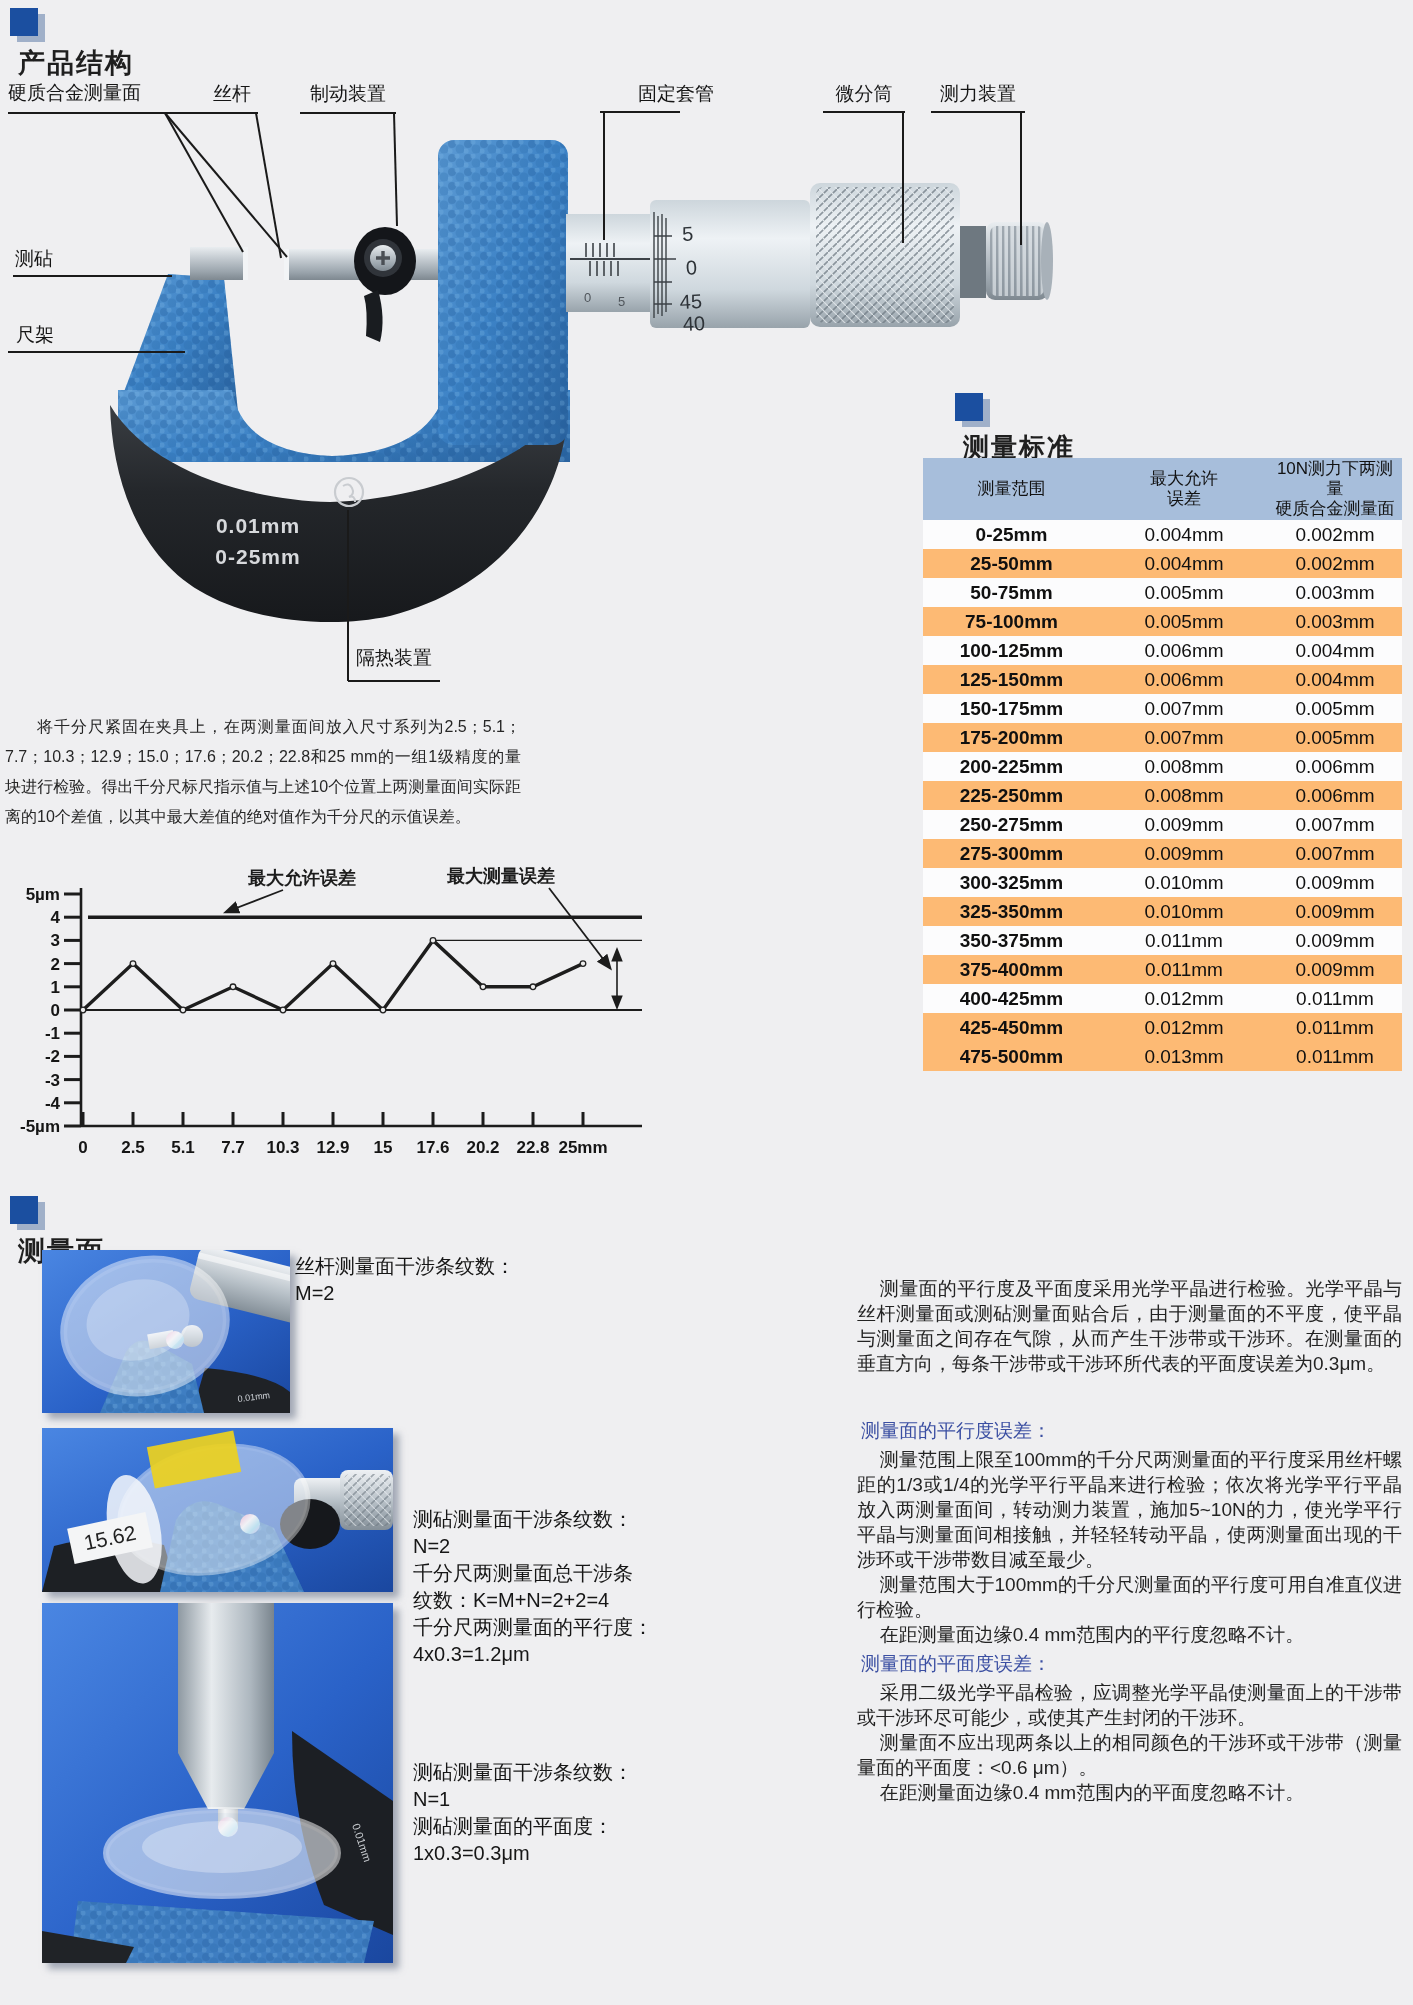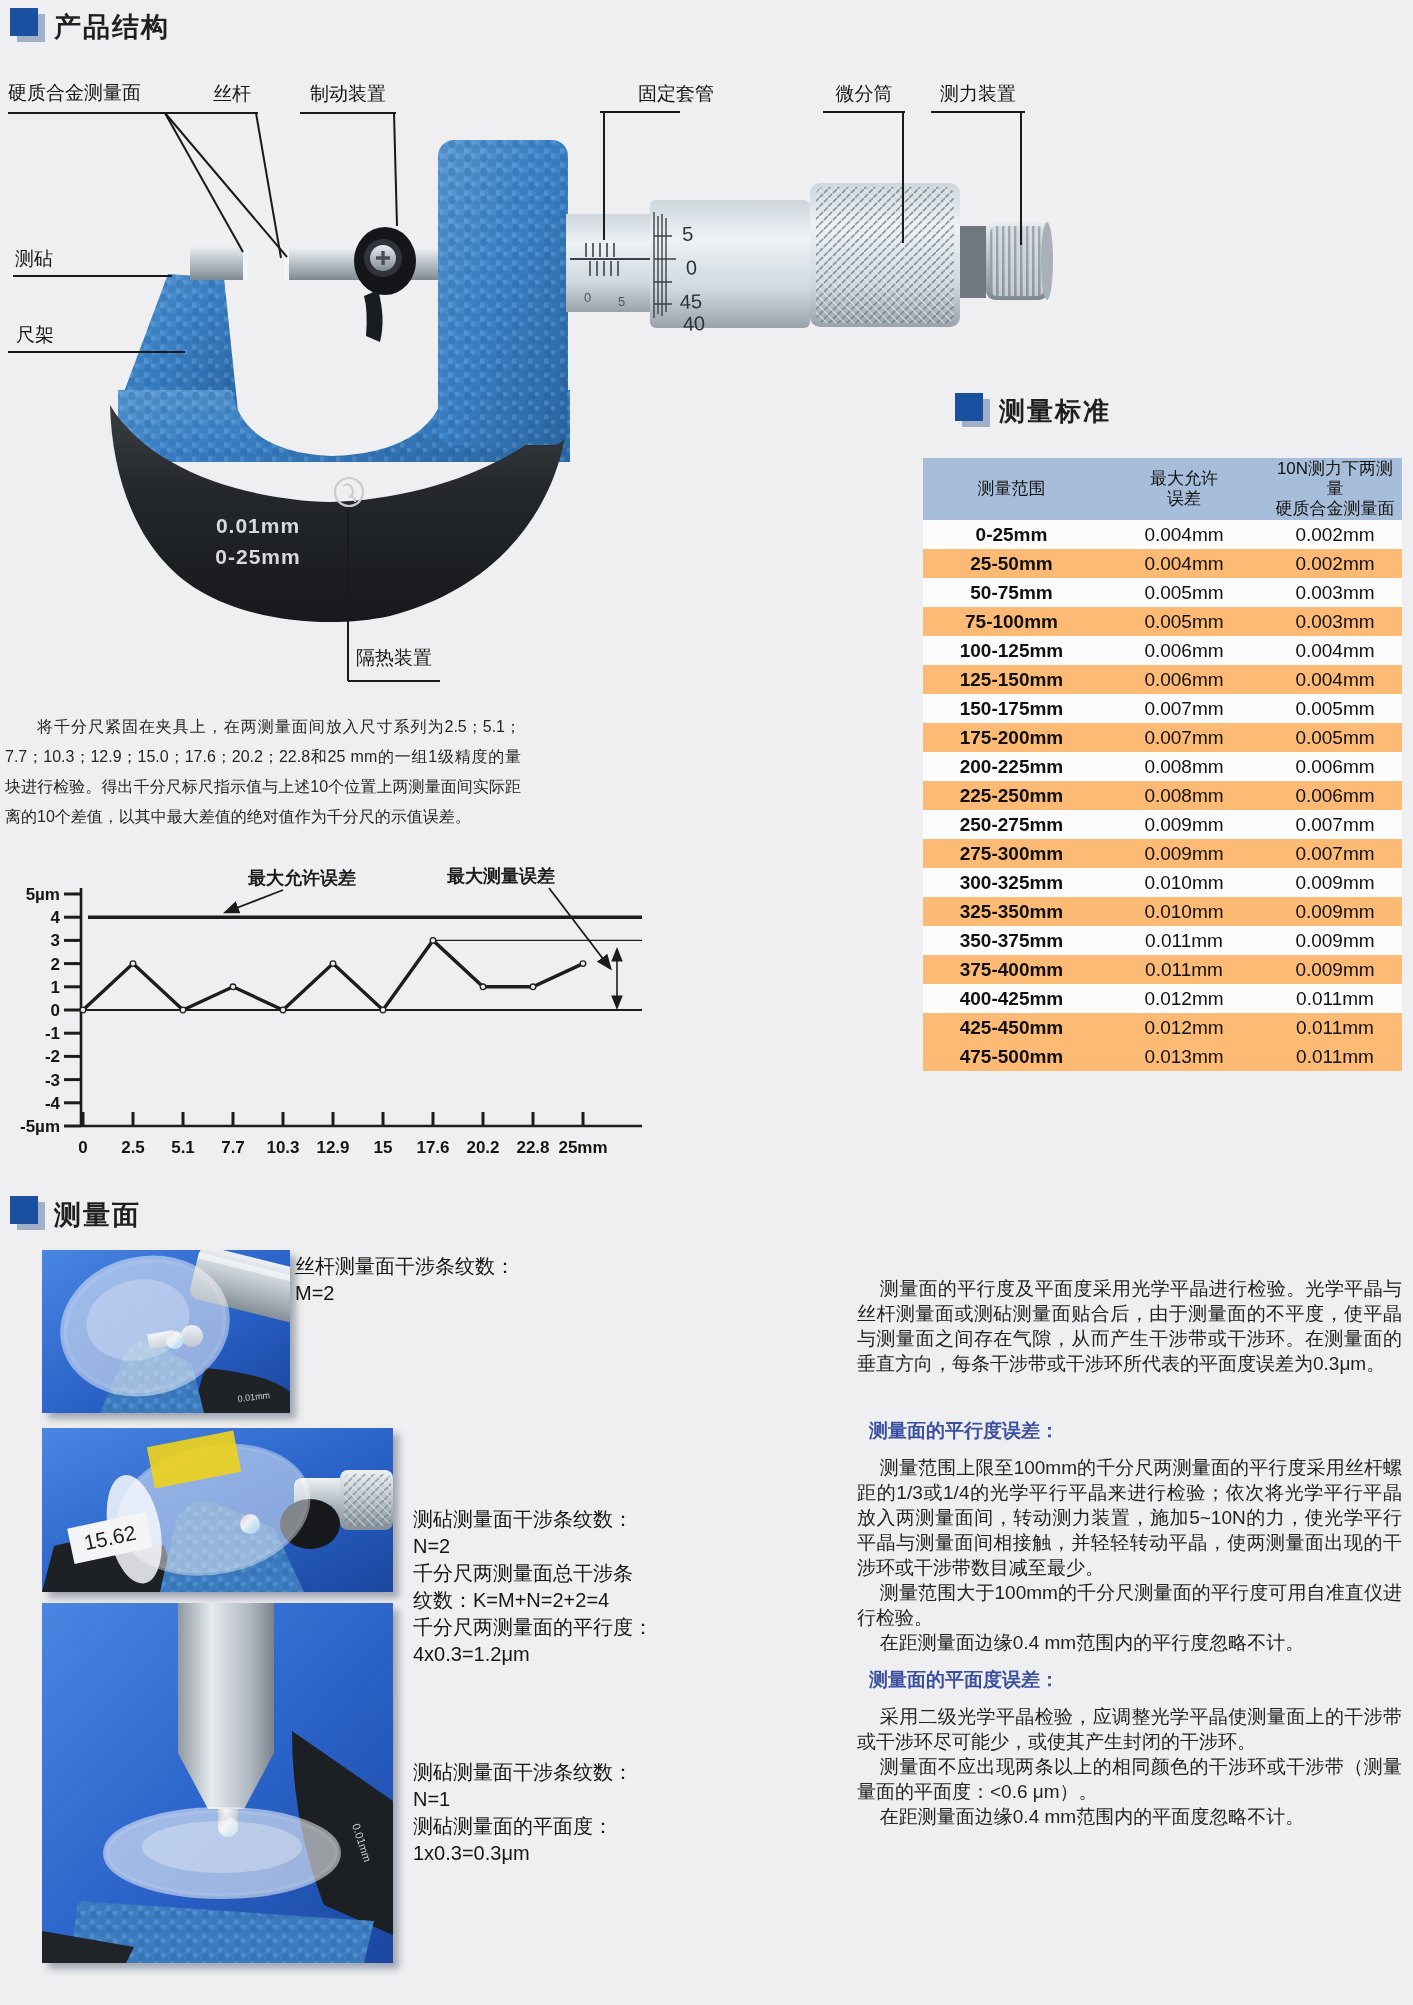--- a/index.html
+++ b/index.html
@@ -4,21 +4,21 @@
 <style>
   html,body{margin:0;padding:0;}
   body{
     width:1413px;height:2005px;position:relative;overflow:hidden;
     background:#efeff1;
     font-family:"Liberation Sans","DejaVu Sans",sans-serif;
     color:#1a1a1a;
   }
   .abs{position:absolute;}
   
-  .sec-title{position:absolute;display:flex;align-items:flex-start;}
+  .sec-title{position:absolute;display:flex;align-items:flex-start;flex-direction:column;}
   .sq-wrap{position:relative;width:36px;height:36px;flex:0 0 36px;}
   .sq-shadow{position:absolute;left:7px;top:6px;width:28px;height:28px;background:#a0b0c9;}
   .sq-main{position:absolute;left:0;top:0;width:28px;height:28px;background:#1b4fa0;}
   .sec-title-text{font-size:27px;font-weight:bold;color:#1f1f1f;margin-left:8px;margin-top:1px;letter-spacing:2px;}
   
   .dlabel{position:absolute;font-size:19px;color:#151515;white-space:nowrap;}
   .dlabel.ctr{text-align:center;}
   
   .para{position:absolute;text-align:justify;color:#262626;}
   #intro-para{left:5px;top:712px;width:516px;font-size:16px;line-height:30px;text-indent:2em;}
@@ -33,21 +33,21 @@
   
   #error-chart{position:absolute;left:0;top:850px;width:660px;height:340px;}
   #error-chart text{font-family:"Liberation Sans","DejaVu Sans",sans-serif;}
   .chart-ann{font-size:18px;font-weight:600;fill:#1c1c1c;}
   
   .photo{position:absolute;overflow:hidden;box-shadow:6px 6px 7px rgba(110,120,140,.6);}
   .caption{position:absolute;font-size:20px;line-height:27px;color:#161616;white-space:pre-line;}
   
   #right-col{position:absolute;left:857px;top:1276px;width:545px;}
   #right-col p{margin:0;font-size:19px;line-height:25px;text-align:justify;text-indent:1.2em;color:#232323;}
-  #right-col h4{margin:12px;font-size:19px;line-height:25px;font-weight:bold;color:#3b4fa2;}
+  #right-col h4{margin:4px;font-size:19px;line-height:25px;font-weight:normal;color:#3b4fa2;}
   #rc-intro{margin-bottom:42px !important;}
   #rc-h1{margin-bottom:6px;}
   #rc-h2{margin-top:33px;margin-bottom:6px;}
 </style>
 </head>
 <body>
 
 <div class="sec-title" style="left:10px;top:8px;">
   <div class="sq-wrap">
     <div class="sq-shadow"></div>

